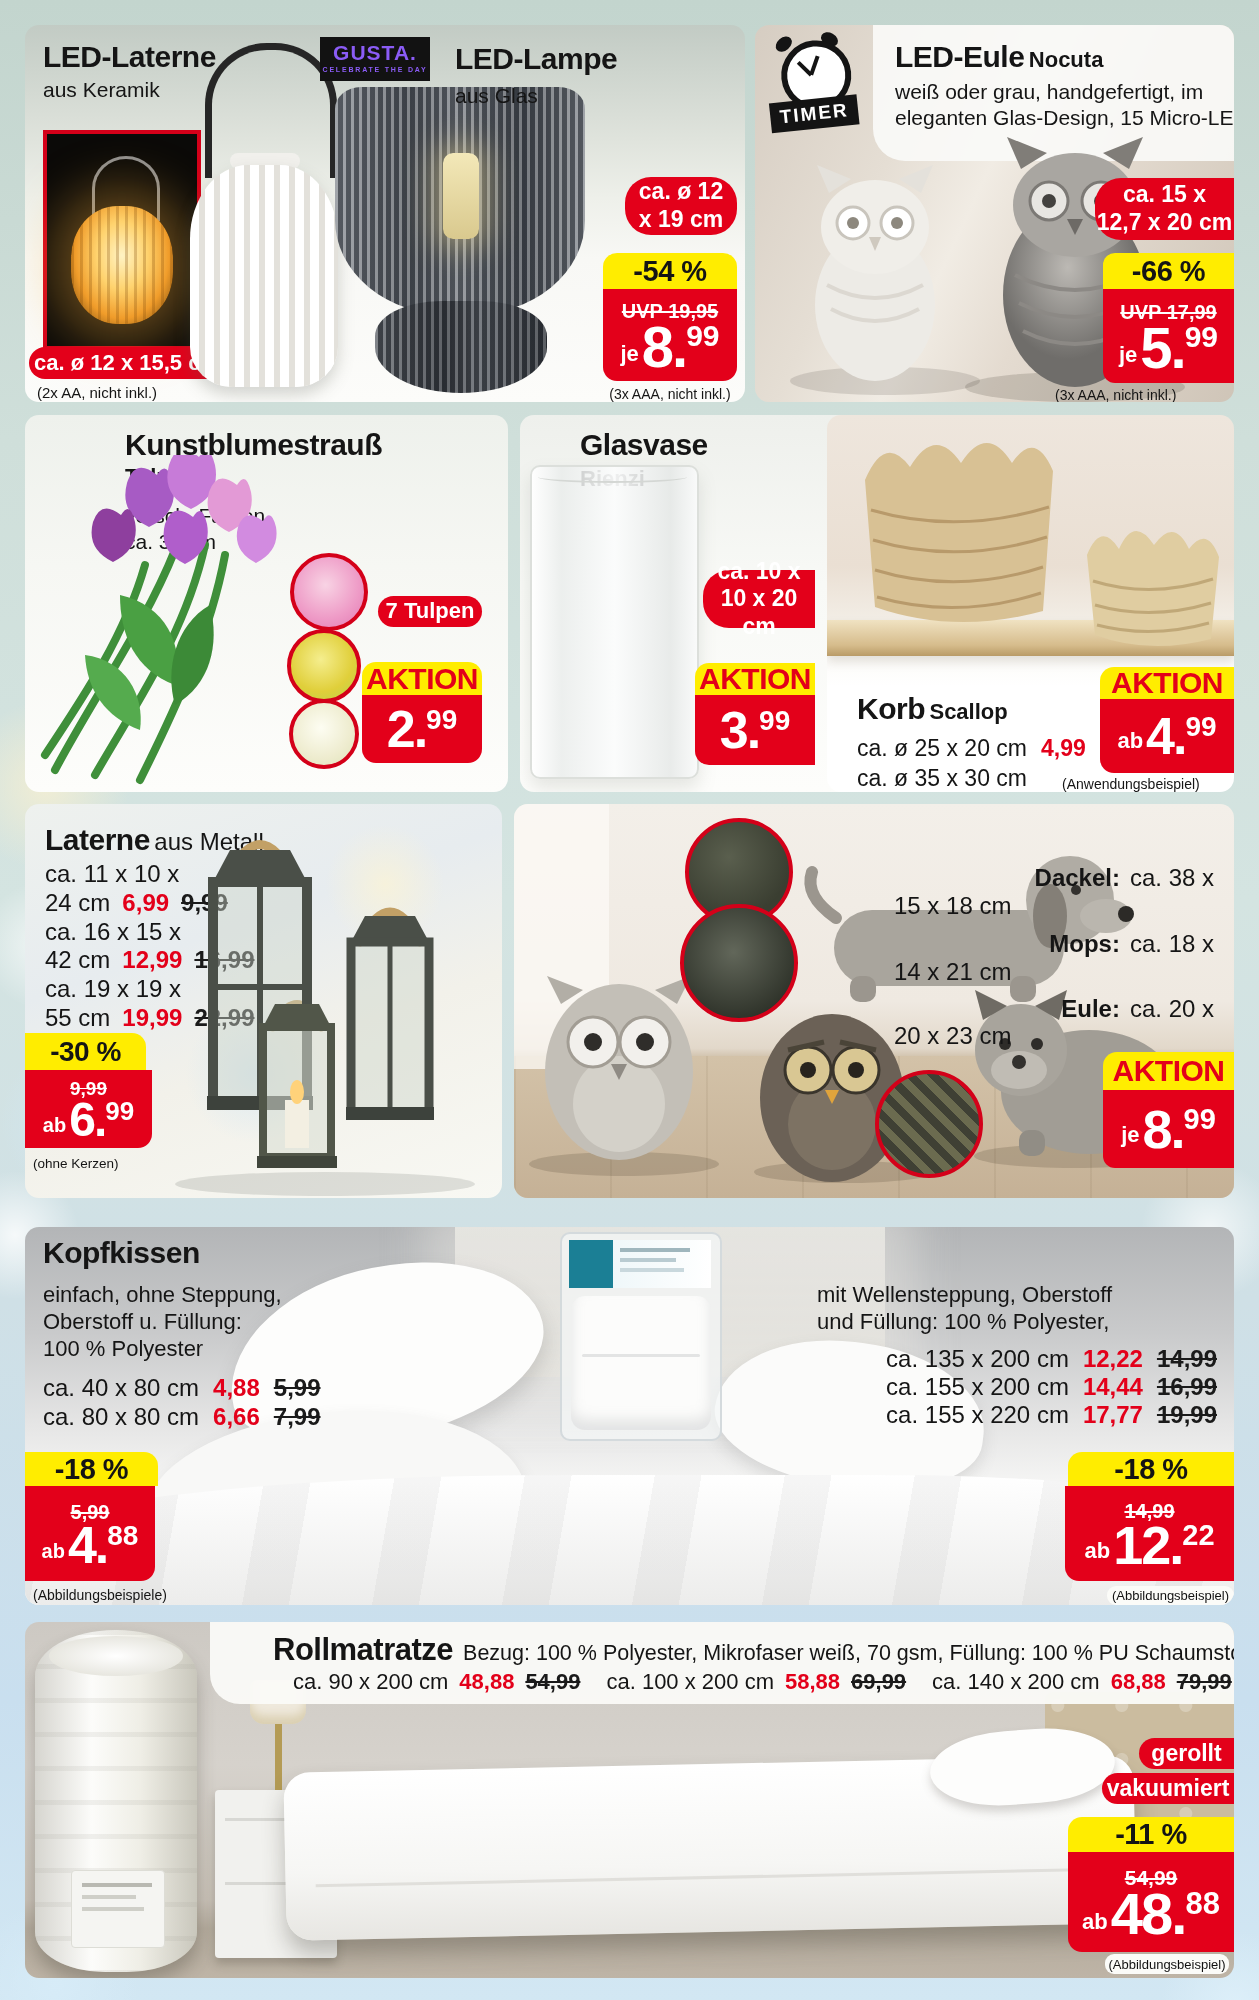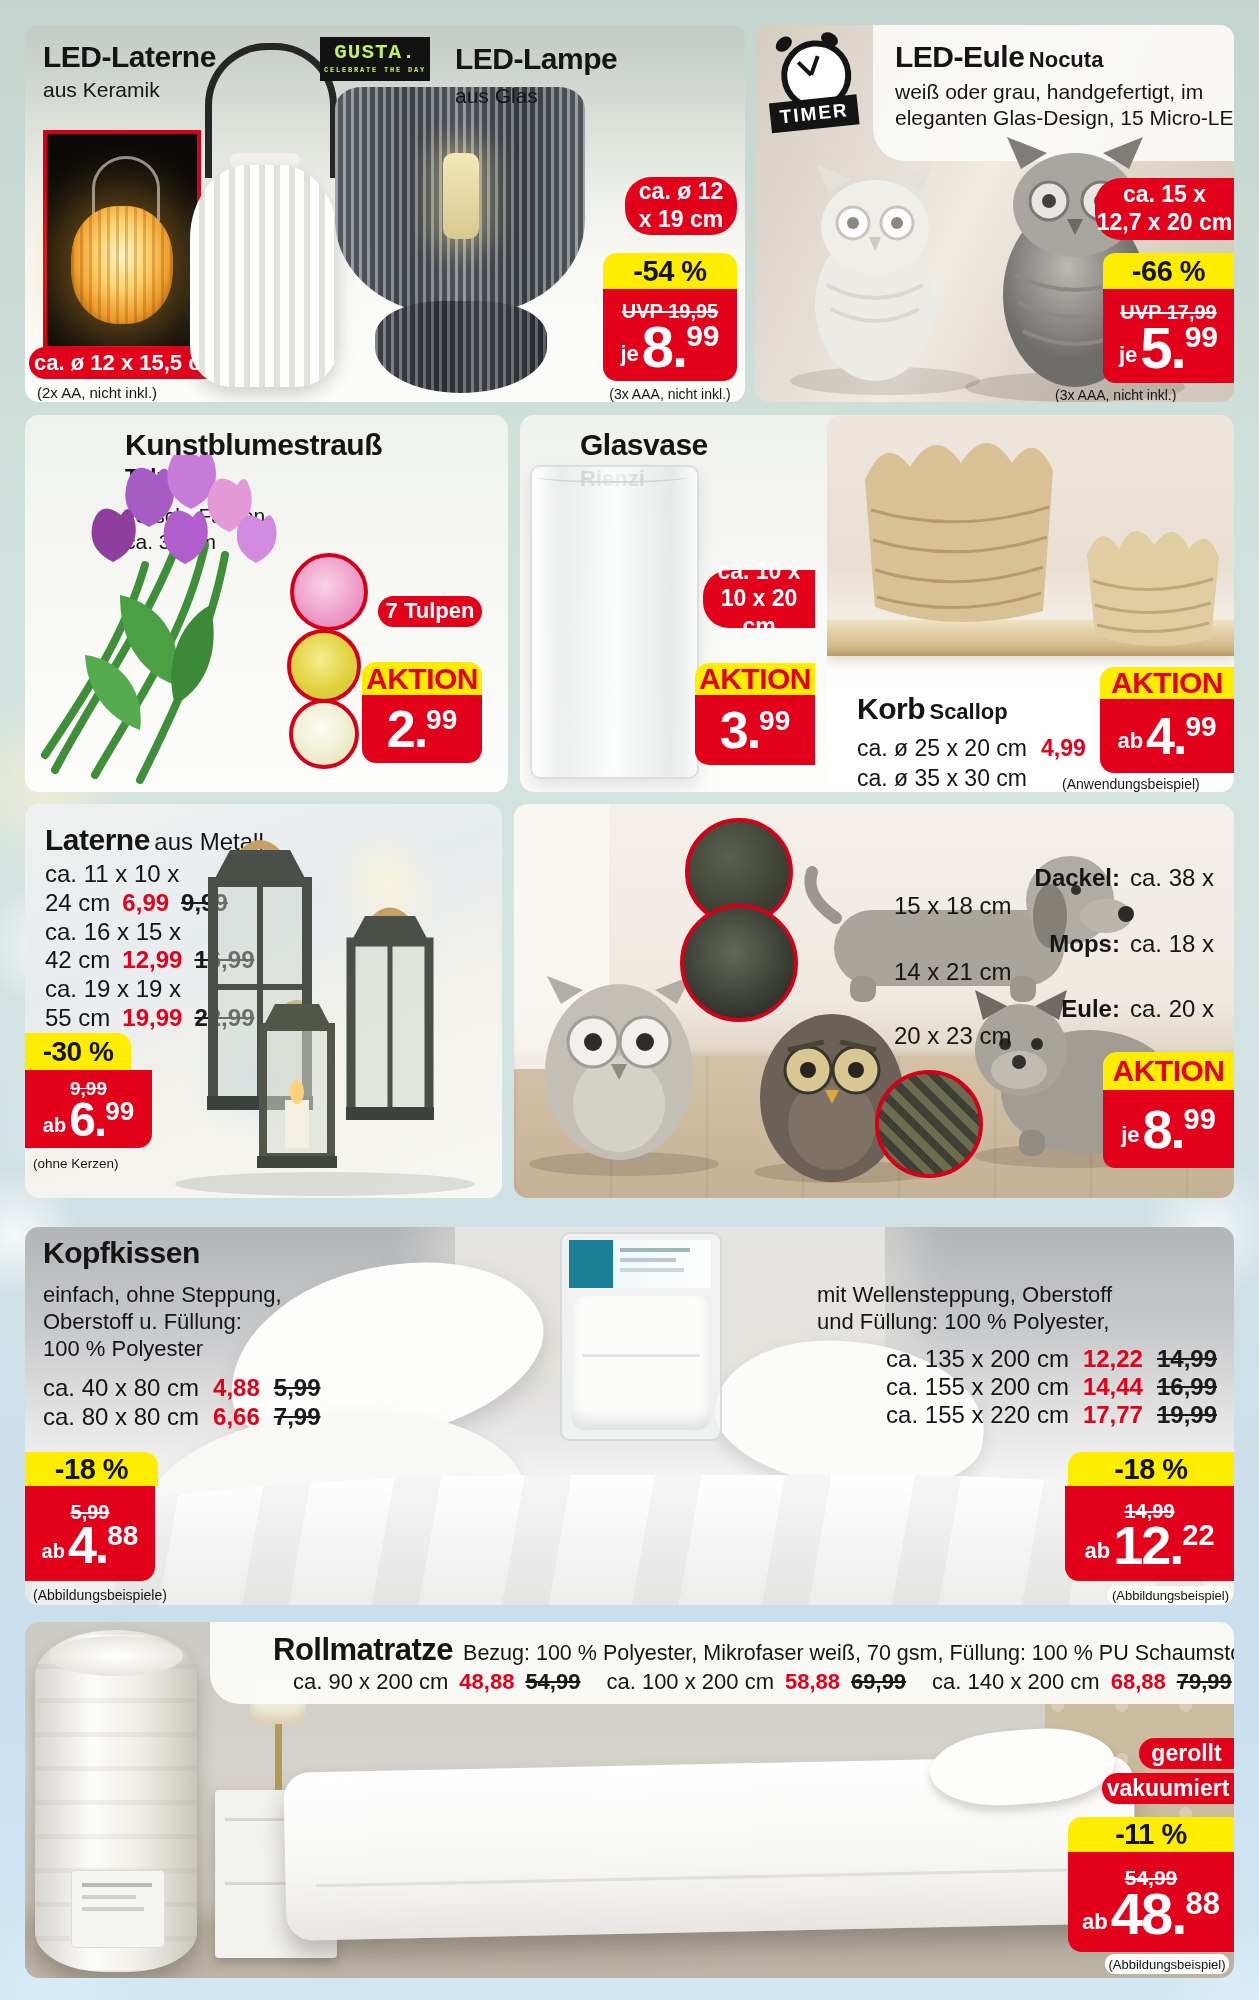--- a/index.html
+++ b/index.html
@@ -26,21 +26,21 @@
   .uvp{font-size:20px;font-weight:bold;text-decoration:line-through;line-height:1.15;}
   .big{display:flex;align-items:flex-start;justify-content:center;line-height:.82;}
   .big .pre{font-size:22px;font-weight:bold;align-self:flex-end;margin:0 3px 5px 0;line-height:1;}
   .big .int{font-weight:bold;letter-spacing:-2px;}
   .big .cts{font-weight:bold;margin-top:1px;}
   .note{font-size:14px;color:#151515;white-space:nowrap;}
   .npill{background:#fbfbf8;border-radius:9px;color:#111;font-size:13px;text-align:center;
          display:flex;align-items:center;justify-content:center;white-space:nowrap;}
   .row{display:flex;gap:14px;white-space:nowrap;align-items:baseline;}
   .row.r{justify-content:flex-end;}
-  .gusta{background:#121212;color:#bef264;text-align:center;font-family:Liberation Mono, monospace;}
+  .gusta{background:#121212;color:#8b5cf6;text-align:center;}
   .gusta .g1{font-size:21px;font-weight:bold;letter-spacing:1px;line-height:1.1;margin-top:4px;}
   .gusta .g2{font-size:7px;letter-spacing:1.8px;font-weight:bold;margin-top:2px;}
   .circ{position:absolute;border:4px solid #d40019;border-radius:50%;}
 </style>
 </head>
 <body>
 
 <div class="page">
 
   <div class="bok" style="left:-40px;top:700px;width:170px;height:170px;background:radial-gradient(circle,rgba(248,240,210,.8),rgba(248,240,210,0) 70%);"></div>
@@ -351,21 +351,21 @@
       <g>
         <polygon points="108,215 176,215 164,192 120,192" fill="#515649"></polygon>
         <rect x="108" y="215" width="68" height="130" fill="rgba(215,220,210,.55)" stroke="#515649" stroke-width="8"></rect>
         <rect x="130" y="288" width="24" height="48" fill="#f3efe2"></rect>
         <ellipse cx="142" cy="280" rx="7" ry="12" fill="#ffd27a"></ellipse>
         <rect x="102" y="344" width="80" height="12" fill="#40453b"></rect>
       </g>
       <ellipse cx="170" cy="372" rx="150" ry="12" fill="rgba(70,75,65,.15)"></ellipse>
     </svg>
 
-    <div class="t disc" style="left:0;top:229px;width:106px;height:37px;border-radius:0 14px 0 0;font-size:28px;">-30 %</div>
+    <div class="t disc" style="left:0;top:229px;width:121px;height:37px;border-radius:0 14px 0 0;font-size:28px;">-30 %</div>
     <div class="t pb" style="left:0;top:266px;width:127px;height:78px;border-radius:0 0 14px 0;">
       <div class="uvp" style="font-size:19px;">9,99</div>
       <div class="big">
         <span class="pre" style="font-size:20px;">ab</span>
         <span class="int" style="font-size:48px;">6.</span>
         <span class="cts" style="font-size:26px;">99</span>
       </div>
     </div>
     <div class="t note" style="left:8px;top:352px;font-size:13.5px;">(ohne Kerzen)</div>
   </div>

